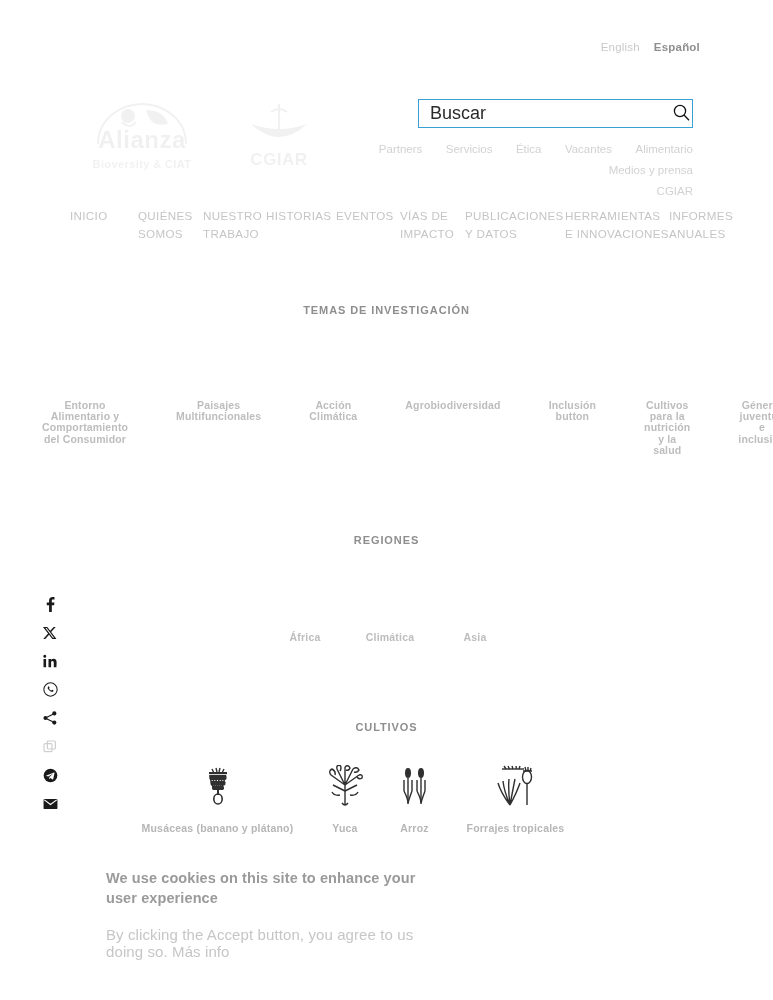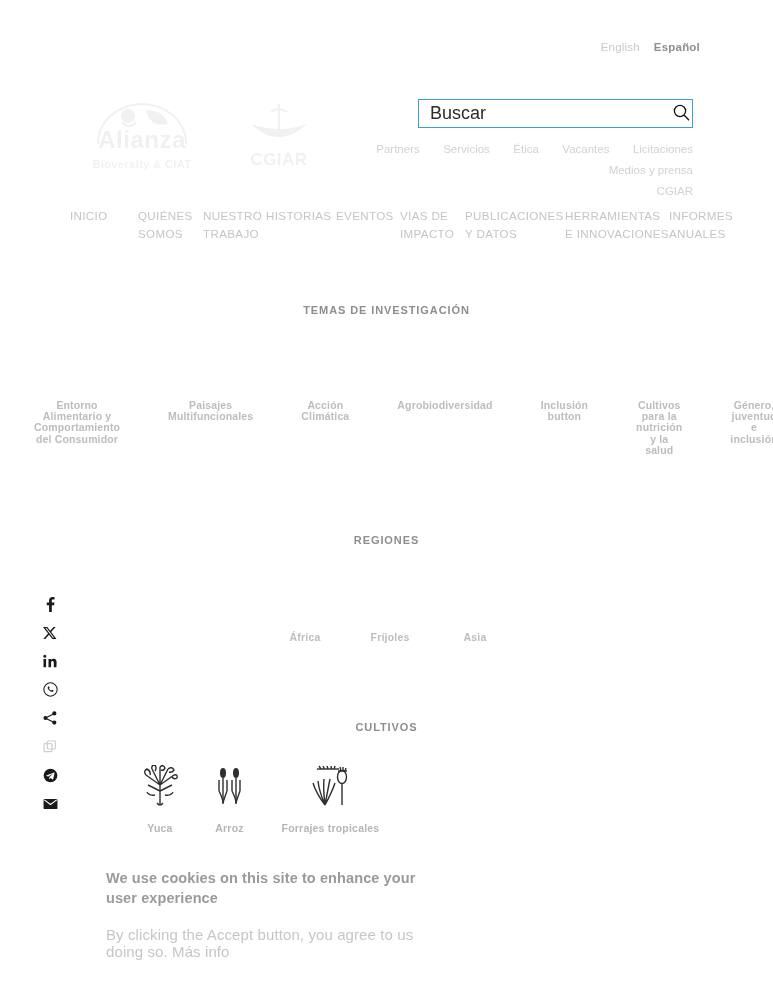--- a/index.html
+++ b/index.html
@@ -163,21 +163,21 @@
     font-weight: 600;
   }
   #sec-temas  { top: 304px; }
   #sec-reg    { top: 534px; }
   #sec-cult   { top: 721px; }
 
   
   .topics {
     position: absolute;
     top: 362px;
-    left: 30px;
+    left: 38px;
     width: 728px;
     display: flex;
     align-items: flex-start;
     gap: 40px;
   }
   .topic {
     text-align: center;
     cursor: pointer;
     padding: 0 4px;
   }
@@ -371,21 +371,21 @@
         </svg>
       </span>
     </button>
   </div>
 
   <div class="util-links">
     <a class="util-link">Partners</a>
     <a class="util-link">Servicios</a>
     <a class="util-link">Ética</a>
     <a class="util-link">Vacantes</a>
-    <a class="util-link">Licitaciones</a>
+    <a class="util-link">Alimentario</a>
     <a class="util-link">Medios y prensa</a>
     <br>
     <a class="util-link">CGIAR</a>
   </div>
 
   <nav class="main-nav">
     <a class="nav-item i0">INICIO</a>
     <a class="nav-item i1">QUIÉNES SOMOS</a>
     <a class="nav-item i2">NUESTRO TRABAJO</a>
     <a class="nav-item i3">HISTORIAS</a>
@@ -431,32 +431,49 @@
 
   <div class="sec-title" id="sec-reg">REGIONES</div>
 
   <div class="regions">
     <a class="region">
       <span class="region-ico"></span>
       <span class="region-lbl">África</span>
     </a>
     <a class="region">
       <span class="region-ico"></span>
-      <span class="region-lbl">Fríjoles</span>
+      <span class="region-lbl">Climática</span>
     </a>
     <a class="region">
       <span class="region-ico"></span>
       <span class="region-lbl">Asia</span>
     </a>
   </div>
 
   <div class="sec-title" id="sec-cult">CULTIVOS</div>
 
   <div class="crops">
 
+    <a class="crop c0">
+      <span class="crop-ico">
+        <svg width="30" height="42" viewBox="0 0 30 42">
+          <g fill="#2f2f2f">
+            <rect x="6" y="7" width="18" height="2.2"></rect>
+            <path d="M9 4 l1.5 3 M13 3 l1 4 M17 3 l-1 4 M21 4 l-1.5 3" stroke="#2f2f2f" stroke-width="1.4" fill="none"></path>
+            <path d="M7 10 q1 8 3 12 M10 10 q0.5 9 2 13 M13 10 q0 9 1 14 M16 10 q0 9 -1 14 M19 10 q-0.5 9 -2 13 M22 10 q-1 8 -3 12" stroke="#2f2f2f" stroke-width="1.6" fill="none"></path>
+            <rect x="6.5" y="10" width="17" height="5" rx="1.4"></rect>
+            <rect x="7.5" y="16" width="15" height="4.5" rx="1.4"></rect>
+            <rect x="9" y="21" width="12" height="4" rx="1.4"></rect>
+            <rect x="14" y="25" width="2" height="5"></rect>
+            <ellipse cx="15" cy="34" rx="4.2" ry="5" fill="none" stroke="#2f2f2f" stroke-width="1.6"></ellipse>
+          </g>
+        </svg>
+      </span>
+      <span class="crop-lbl">Musáceas (banano y plátano)</span>
+    </a>
 
 
     <a class="crop c2">
       <span class="crop-ico">
         <svg width="36" height="42" viewBox="0 0 36 42">
           <g stroke="#2f2f2f" stroke-width="1.4" fill="none">
             <path d="M18 40 v-22"></path>
             <path d="M18 20 L4 10 M18 20 L10 4 M18 20 L18 2 M18 20 L26 4 M18 20 L32 10"></path>
             <path d="M18 26 L6 20 M18 26 L30 20"></path>
             <path d="M4 10 q-3 -4 1 -6 q4 2 3 6 M10 4 q-1 -4 3 -4 q2 3 0 6 M18 2 q3 -3 5 1 q-1 3 -4 2 M26 4 q4 -3 6 1 q-2 3 -5 2 M32 10 q4 -1 3 3 q-3 2 -5 -1"></path>

